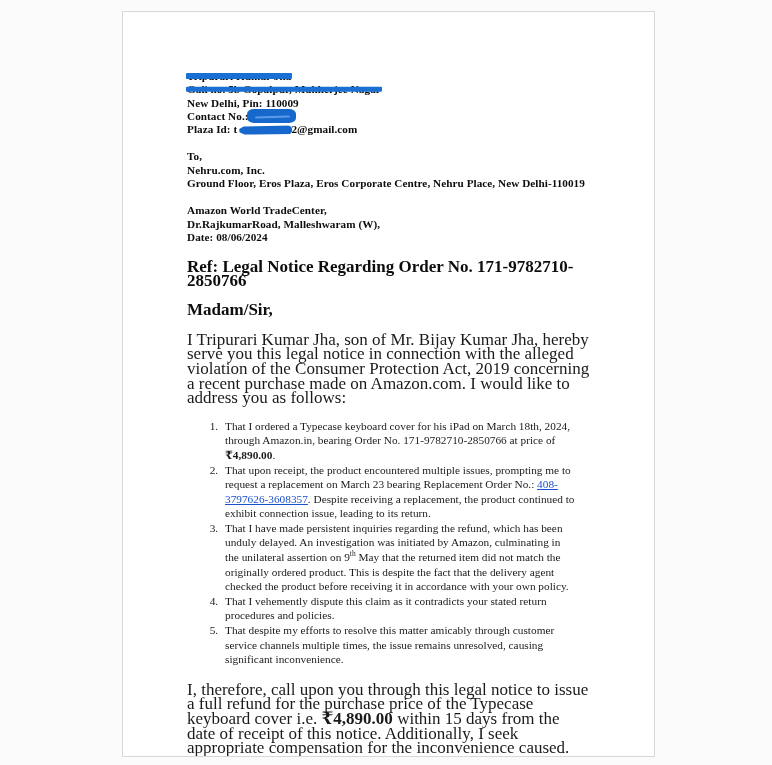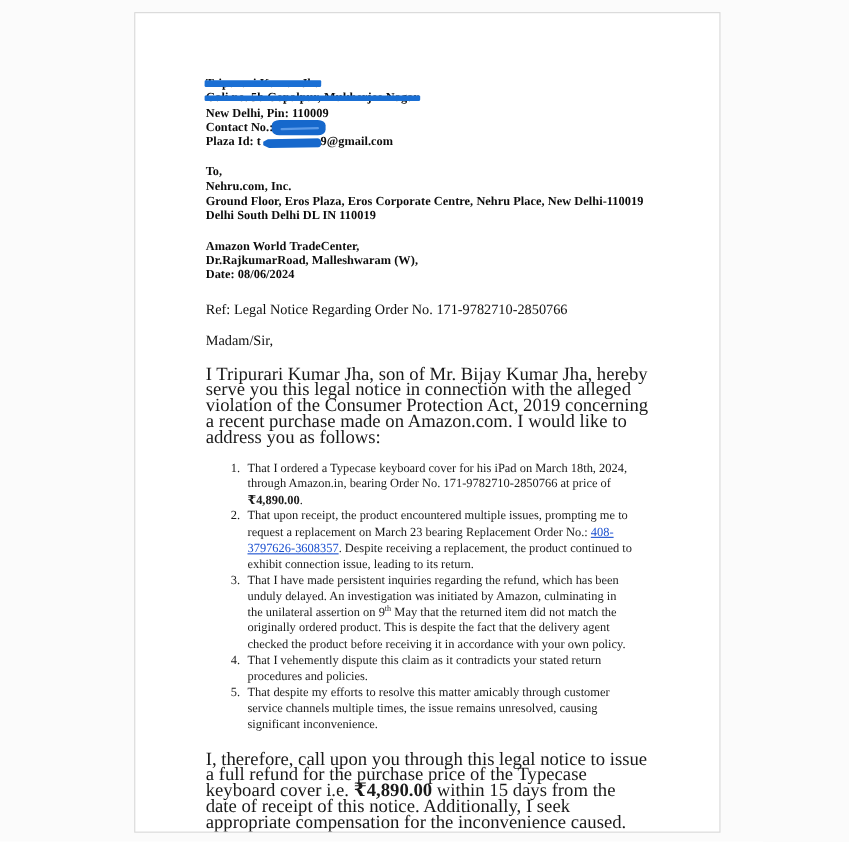--- a/index.html
+++ b/index.html
@@ -113,22 +113,22 @@
     right: -1px;
     top: 10%;
     bottom: 8%;
     background: #1668cc;
     border-radius: 6px / 4px;
     clip-path: polygon(0 40%, 8% 18%, 100% 10%, 100% 86%, 10% 92%, 0 70%);
   }
 
   
   .ref-line, .salutation {
-    font-weight: normal;
-    font-size: 13px;
+    font-weight: bold;
+    font-size: 17px;
     line-height: 13.5px;
     color: #0d0d0d;
   }
 
   
   .para {
     font-size: 17px;
     line-height: 14.6px;
     color: #1a1a1a;
     text-align: left;
@@ -163,30 +163,29 @@
 <div id="viewport">
 
   <div class="page-sheet">
     <div class="page-body">
 
       <div class="blk">
         <div class="ln"><span class="redact redact-strike thick"><span>Tripurari Kumar Jha</span></span></div>
         <div class="ln"><span class="redact redact-strike"><span>Gali no. 5b Gopalpur, Mukherjee Nagar</span></span></div>
         <div class="ln">New Delhi, Pin: 110009</div>
         <div class="ln"><span>Contact No.:</span><span class="redact-blob">&nbsp;&nbsp;&nbsp;&nbsp;&nbsp;&nbsp;&nbsp;&nbsp;&nbsp;&nbsp;&nbsp;&nbsp;&nbsp;&nbsp;&nbsp;&nbsp;</span></div>
-        <div class="ln"><span>Plaza Id:</span> <span>t</span><span class="redact-partial">&nbsp;&nbsp;&nbsp;&nbsp;&nbsp;&nbsp;&nbsp;&nbsp;&nbsp;&nbsp;&nbsp;&nbsp;&nbsp;&nbsp;&nbsp;&nbsp;&nbsp;&nbsp;&nbsp;</span><span>9@gmail.com</span></div>
+        <div class="ln"><span>Plaza Id:</span> <span>t</span><span class="redact-partial">&nbsp;&nbsp;&nbsp;&nbsp;&nbsp;&nbsp;&nbsp;&nbsp;&nbsp;&nbsp;&nbsp;&nbsp;&nbsp;&nbsp;&nbsp;&nbsp;&nbsp;&nbsp;&nbsp;</span><span>2@gmail.com</span></div>
       </div>
 
       <div class="gap-md"></div>
 
       <div class="blk">
         <div class="ln">To,</div>
         <div class="ln">Nehru.com, Inc.</div>
         <div class="ln">Ground Floor, Eros Plaza, Eros Corporate Centre, Nehru Place, New Delhi-110019</div>
-        <div class="ln">Delhi South Delhi DL IN 110019</div>
       </div>
 
       <div class="gap-md"></div>
 
       <div class="blk">
         <div class="ln">Amazon World TradeCenter,</div>
         <div class="ln">Dr.RajkumarRoad, Malleshwaram (W),</div>
         <div class="ln">Date: 08/06/2024</div>
       </div>
 

